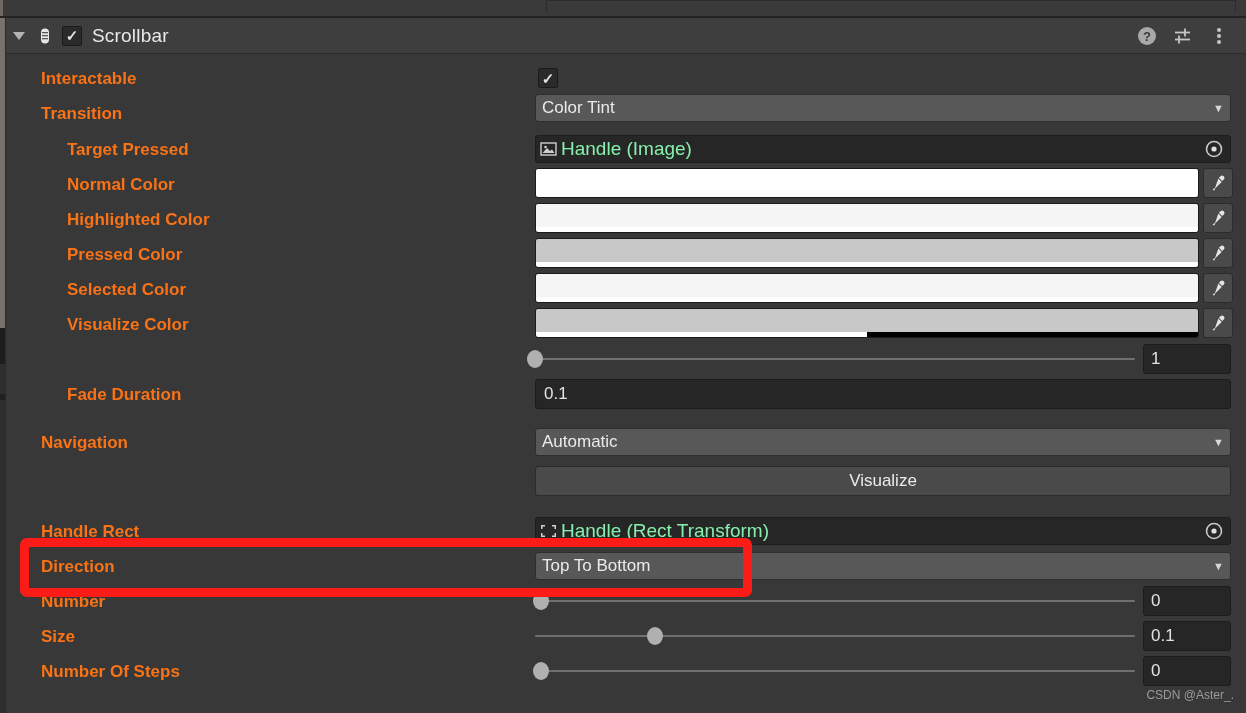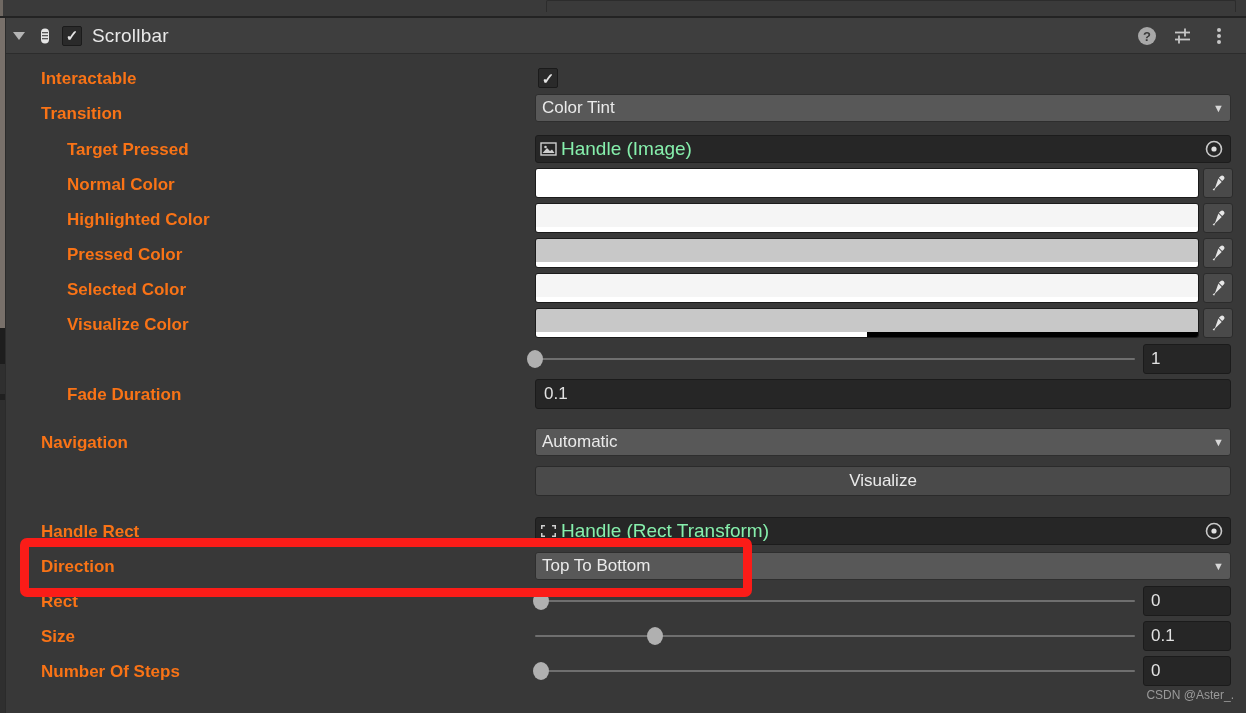--- a/index.html
+++ b/index.html
@@ -373,21 +373,21 @@
 
   <div class="row" style="top:549px;">
     <span class="lbl l0">Direction</span>
   </div>
   <div class="dropdown" style="position:absolute; left:535px; top:552px; width:696px;">
     <span>Top To Bottom</span>
     <span class="dd-arrow">▼</span>
   </div>
 
   <div class="row" style="top:584px;">
-    <span class="lbl l0">Rect</span>
+    <span class="lbl l0">Number</span>
   </div>
   <div class="sliderrow" style="top:586px;">
     <div class="strack" style="width:600px;">
       <div class="bar"></div>
       <div class="knob" id="kn-value" style="left: 1%;"></div>
     </div>
     <div class="numbox" style="width:88px; margin-left:8px;">0</div>
   </div>
 
   <div class="row" style="top:619px;">

